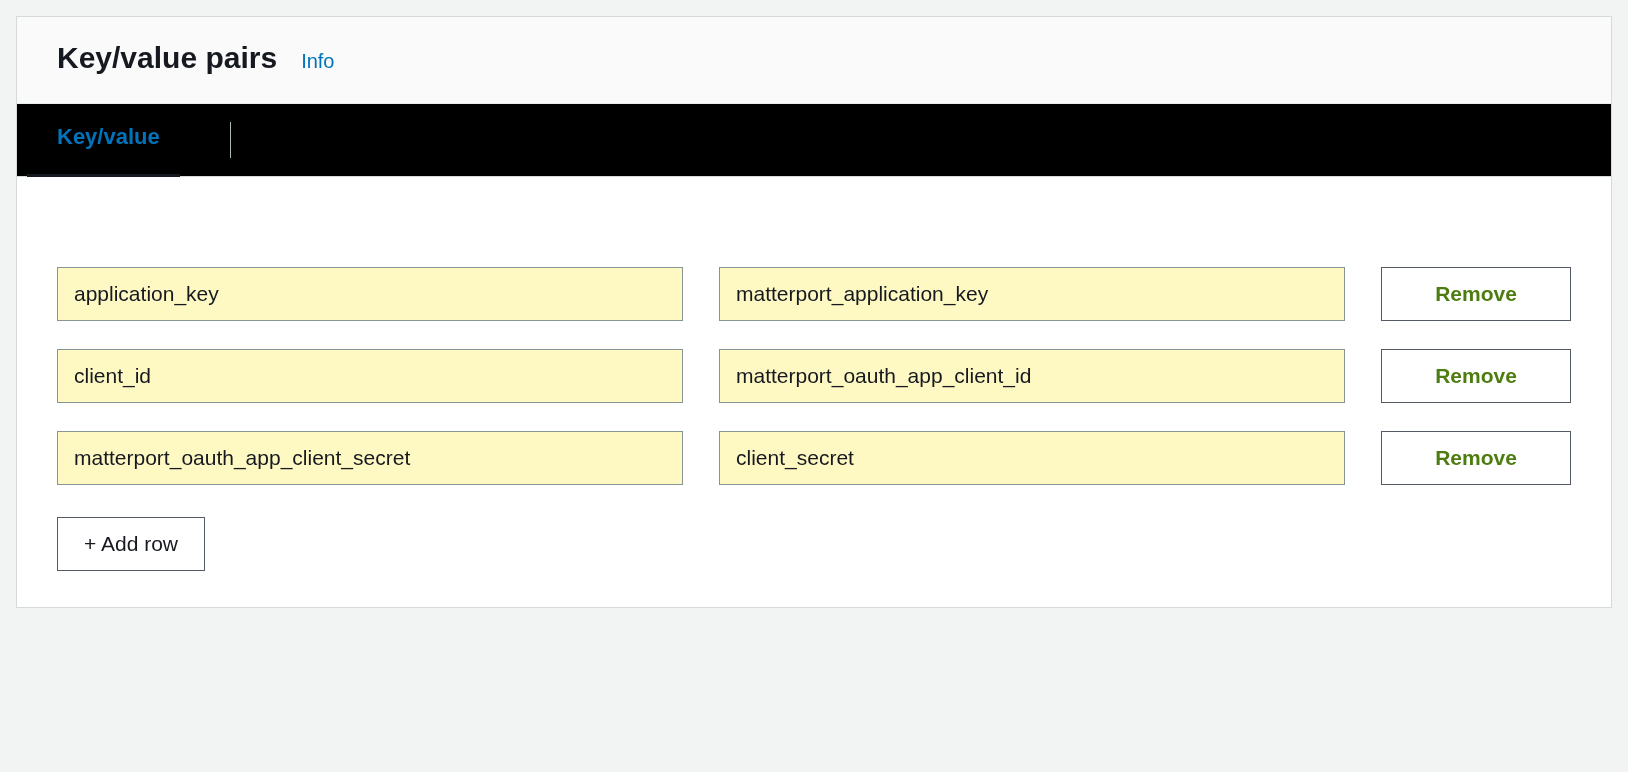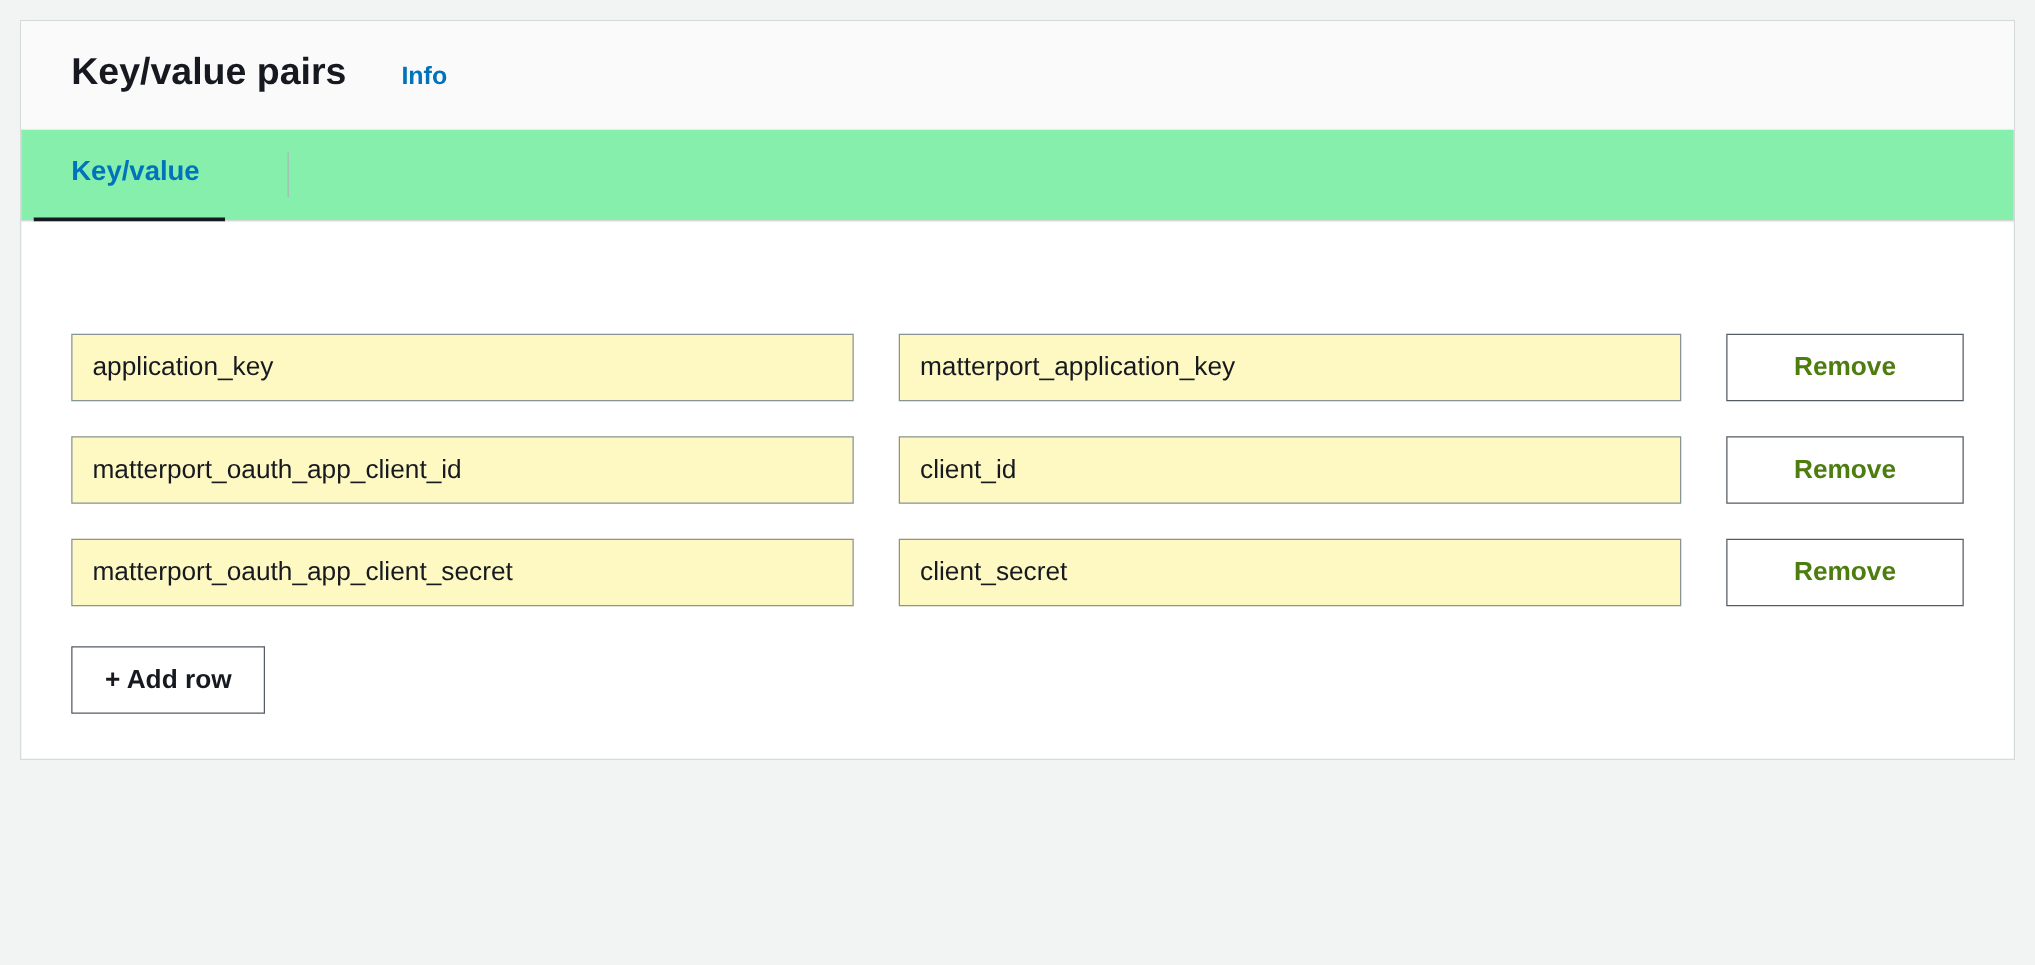--- a/index.html
+++ b/index.html
@@ -25,30 +25,29 @@
       align-items: baseline;
       gap: 24px;
     }
     .panel-title {
       font-size: 30px;
       font-weight: 700;
       color: #16191f;
     }
     .info-link {
       font-size: 20px;
-      font-weight: 700;
+      font-weight: 400;
       color: #0073bb;
       cursor: pointer;
-      margin-left: 20px;
     }
     .tabs {
       display: flex;
       border-bottom: 1px solid #d5dbdb;
       padding: 0 40px;
-      background: #86efac;
+      background: #000000;
     }
     .tab {
       padding: 20px 30px 18px 0;
       font-size: 22px;
       font-weight: 700;
       color: #545b64;
       cursor: pointer;
       position: relative;
       margin-right: 40px;
     }
@@ -103,21 +102,21 @@
       color: #4d7c0f;
       cursor: pointer;
       font-family: inherit;
     }
     .add-row-btn {
       height: 54px;
       padding: 0 26px;
       border: 1px solid #545b64;
       background: #fff;
       font-size: 21px;
-      font-weight: 700;
+      font-weight: 400;
       color: #16191f;
       cursor: pointer;
       font-family: inherit;
       margin-top: 4px;
     }
   </style>
 </head>
 <body>
 
 <div class="panel">
@@ -133,22 +132,22 @@
 
   <div class="panel-body">
 
     <div class="kv-row">
       <input class="kv-input" type="text" value="application_key" style="">
       <input class="kv-input" type="text" value="matterport_application_key" style="">
       <button class="remove-btn">Remove</button>
     </div>
 
     <div class="kv-row">
+      <input class="kv-input" type="text" value="client_id" style="">
       <input class="kv-input" type="text" value="matterport_oauth_app_client_id" style="">
-      <input class="kv-input" type="text" value="client_id" style="">
       <button class="remove-btn">Remove</button>
     </div>
 
     <div class="kv-row">
       <input class="kv-input" type="text" value="matterport_oauth_app_client_secret" style="">
       <input class="kv-input" type="text" value="client_secret" style="">
       <button class="remove-btn">Remove</button>
     </div>
 
     <button class="add-row-btn">+ Add row</button>

